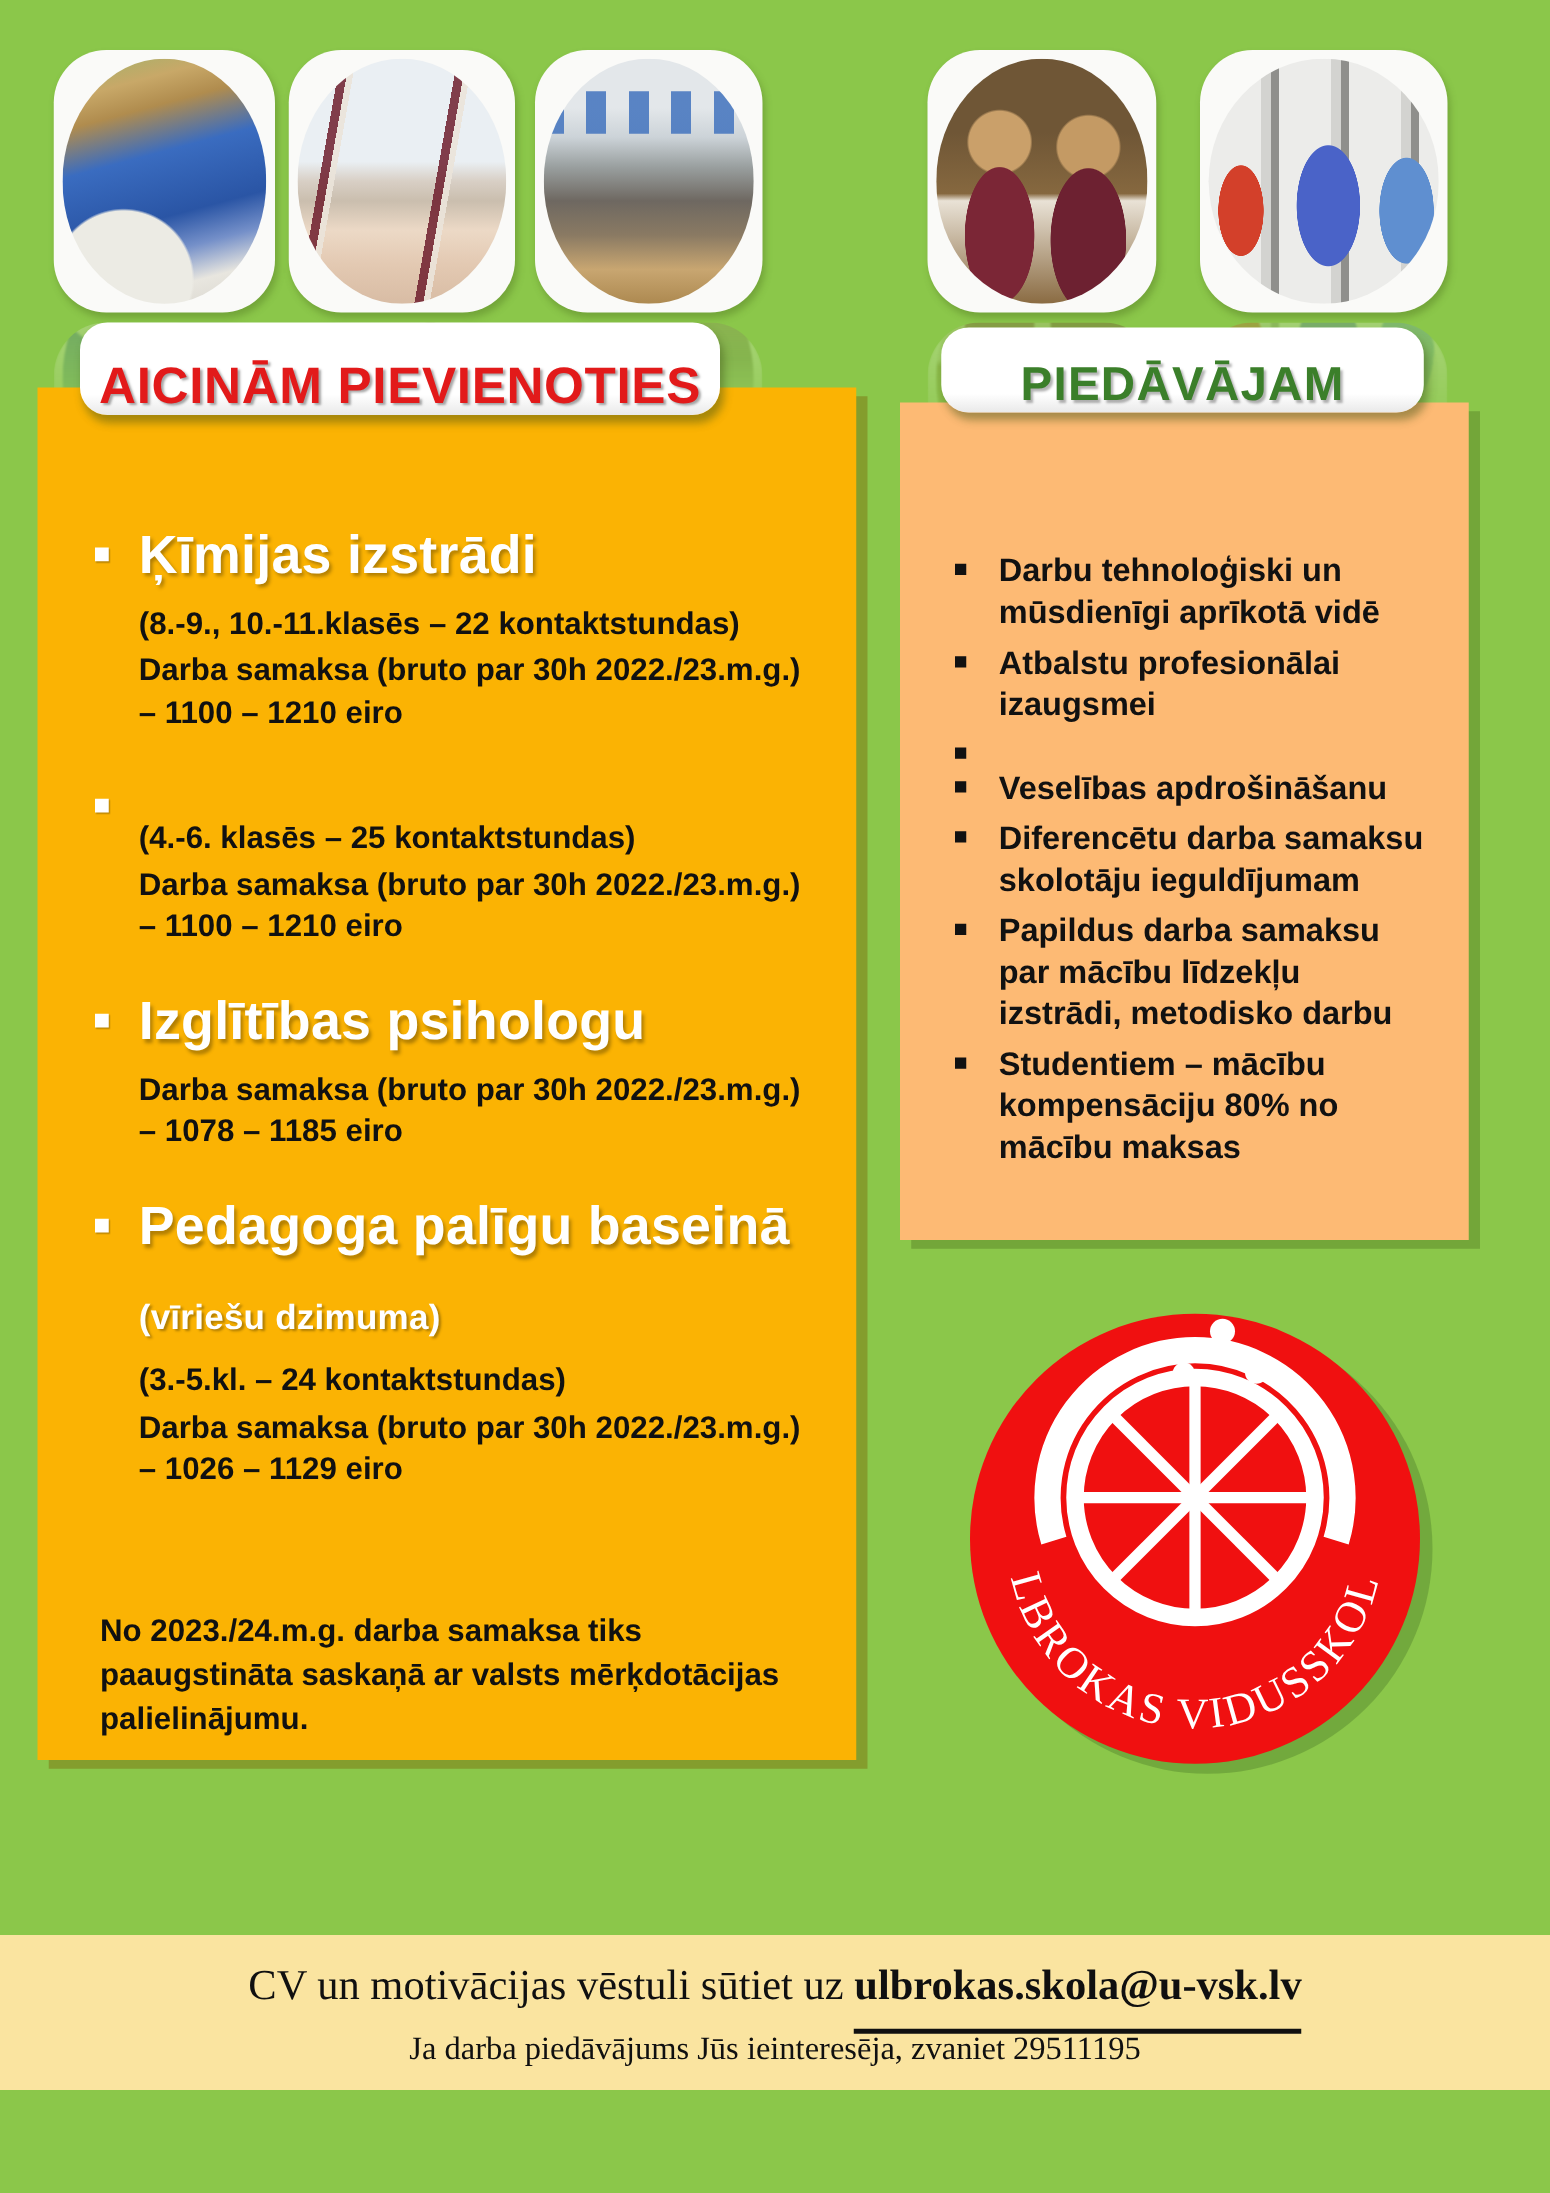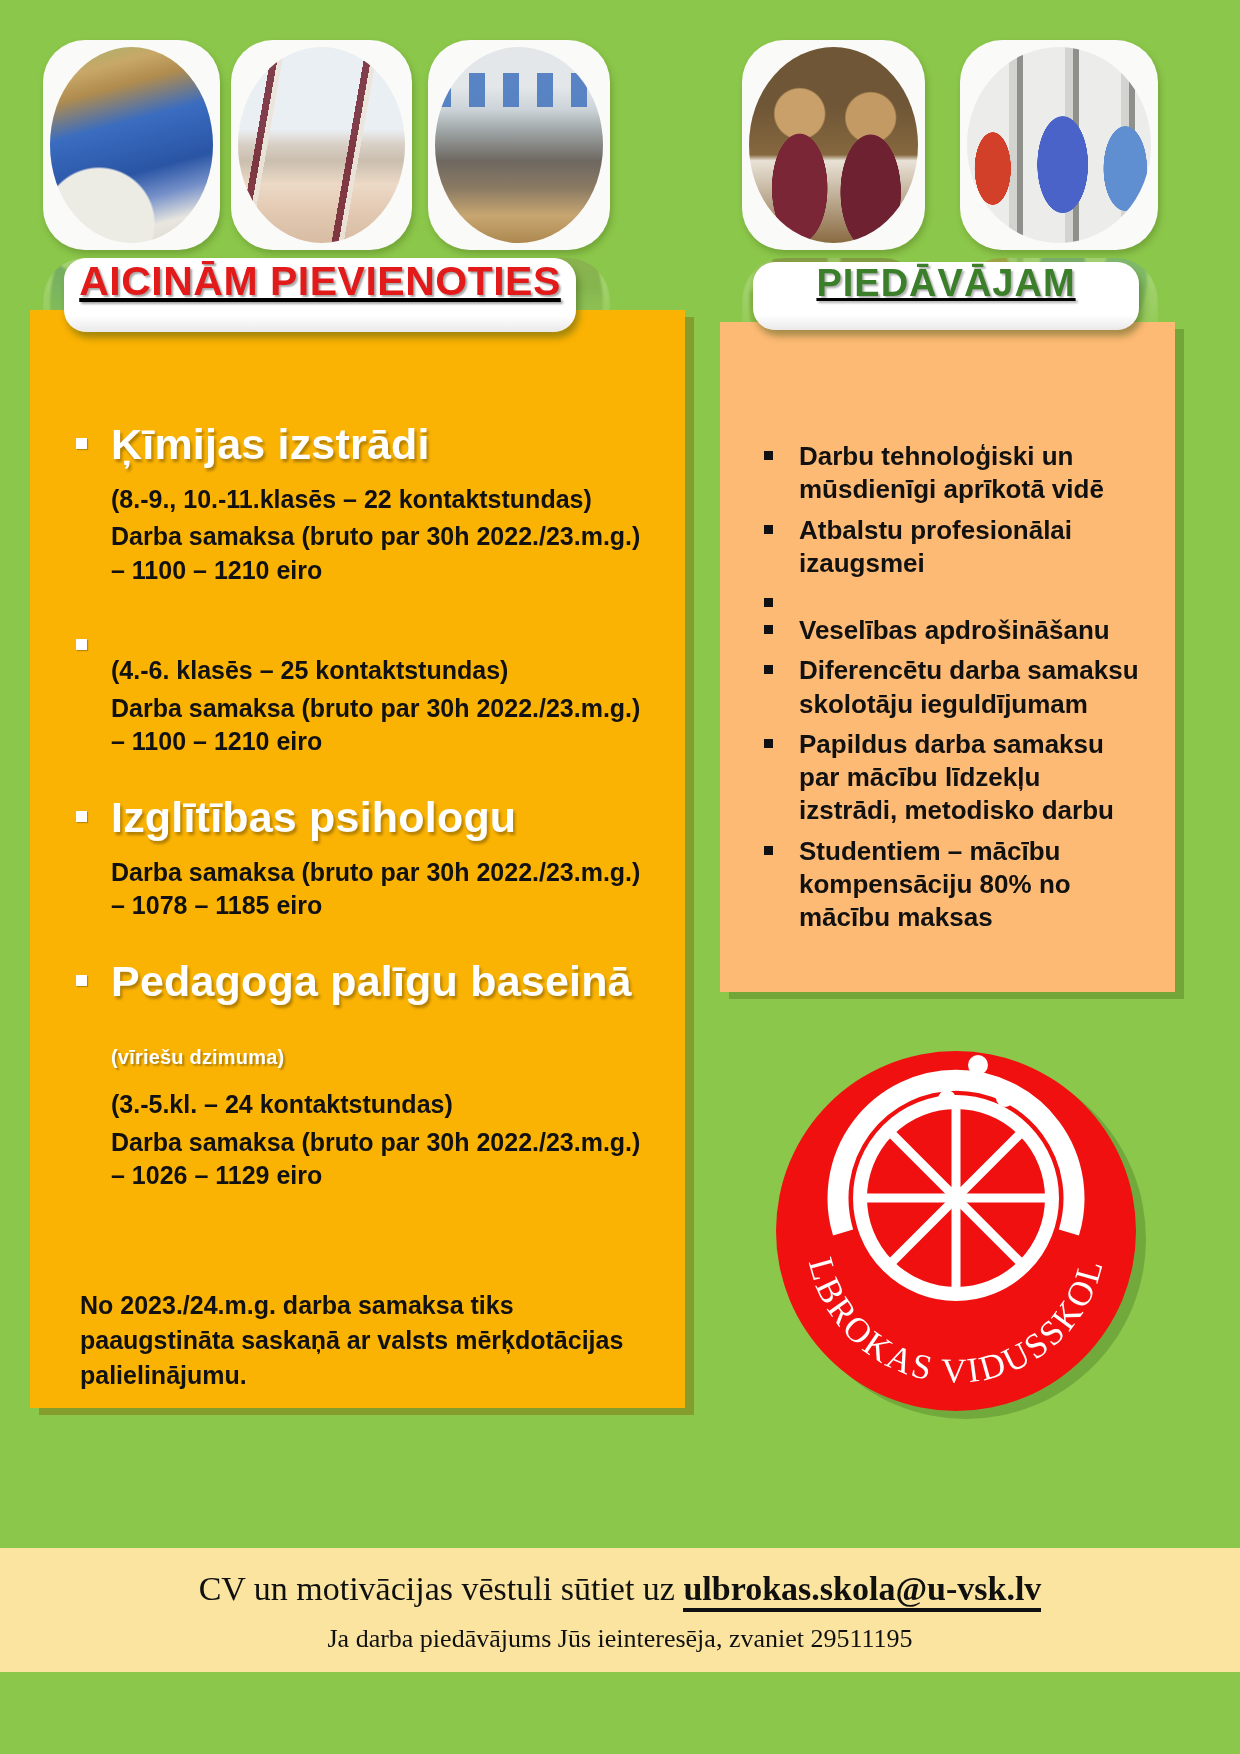--- a/index.html
+++ b/index.html
@@ -64,21 +64,21 @@
   .panel-right{
     position:absolute;left:720px;top:322px;width:455px;height:670px;
     background:#fdba74;
     box-shadow:9px 7px 0 rgba(60,90,20,.30);
   }
   .banner{
     position:absolute;
     background:linear-gradient(180deg,#ffffff 0 78%,#e9e9e9 100%);
     border-radius:22px;
     box-shadow:3px 6px 7px rgba(60,80,20,.45);
-    display:flex;align-items:flex-start;justify-content:center;text-decoration:underline;
+    display:flex;align-items:flex-end;justify-content:center;
   }
   .banner-left{left:64px;top:258px;width:512px;height:74px;}
   .banner-right{left:753px;top:262px;width:386px;height:68px;}
   .banner-left .t{
     font-size:41px;font-weight:bold;letter-spacing:.5px;
     text-shadow:2px 2px 2px rgba(0,0,0,.35);
   }
   .banner-right .t{
     font-size:38px;font-weight:bold;letter-spacing:1px;
     text-shadow:2px 2px 2px rgba(0,0,0,.3);
@@ -87,21 +87,21 @@
   
   .jobs{position:absolute;left:46px;top:100px;width:575px;}
   .job{margin-bottom:24px;}
   .job-head{display:flex;align-items:flex-start;}
   .sq-w{flex:0 0 11px;width:11px;height:11px;background:#fff;margin:28px 24px 0 0;box-shadow:1px 1px 1px rgba(0,0,0,.25);}
   .job-title{
     color:#fff;font-weight:bold;font-size:43px;line-height:1.6;
     text-shadow:2px 3px 3px rgba(0,0,0,.30);
     letter-spacing:.2px;
   }
-  .job-suffix{font-size:20px;font-weight:bold;color:#fff;text-shadow:2px 2px 2px rgba(0,0,0,.3);}
+  .job-suffix{font-size:28px;font-weight:bold;color:#fff;text-shadow:2px 2px 2px rgba(0,0,0,.3);}
   .job-sub{
     margin:4px 0 0 35px;width:530px;
     color:#111;font-weight:bold;font-size:25px;line-height:1.34;
   }
   .note{
     position:absolute;left:50px;top:978px;width:565px;
     color:#111;font-weight:bold;font-size:25px;line-height:1.4;
   }
 
   
@@ -114,21 +114,21 @@
   .logo{position:absolute;left:766px;top:1041px;width:384px;height:384px;}
 
   
   .footer{
     position:absolute;left:0;top:1548px;width:1240px;height:124px;
     background:#FAE4A0;
     font-family:"Liberation Serif", serif;color:#101010;
     text-align:center;
   }
   .f1{margin-top:22px;font-size:34px;}
-  .f1 .email{font-weight:bold;border-bottom:4px solid #101010;padding-bottom:1px;}
+  .f1 .email{font-weight:bold;border-bottom:4px solid #101010;padding-bottom:16px;}
   .f2{margin-top:16px;font-size:26px;}
 </style>
 </head>
 <body>
 
 <div>
   <div class="tile" style="left:43px;width:177px">
       <div class="ph p1"></div>
     </div>
   <div class="tile" style="left:231px;width:181px">

